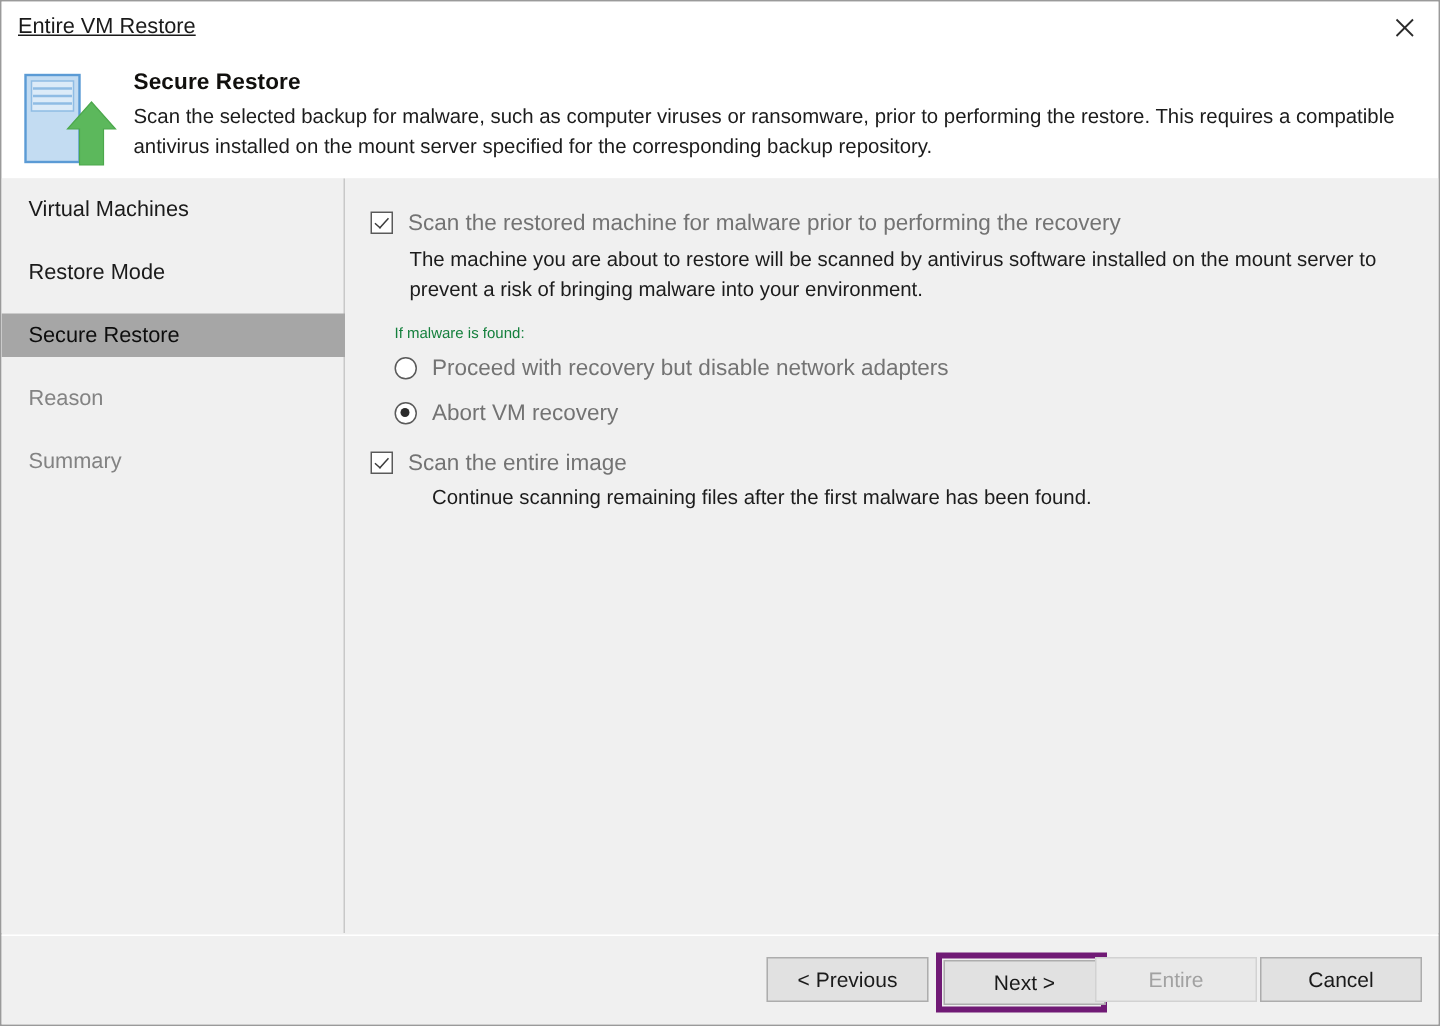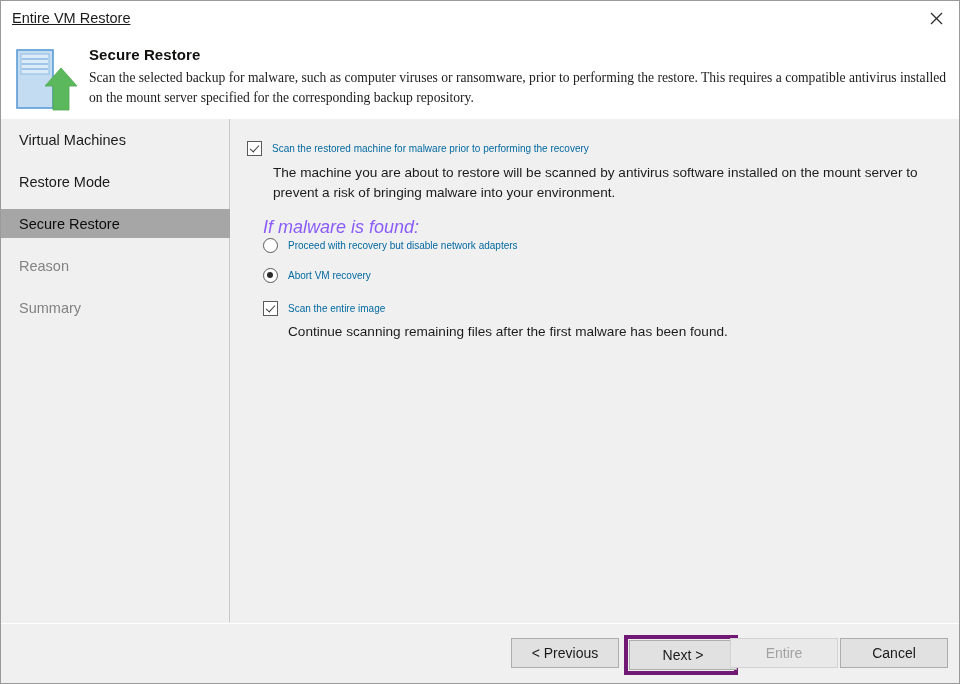--- a/index.html
+++ b/index.html
@@ -82,21 +82,20 @@
     letter-spacing: 0.1px;
   }
   .header-desc {
     position: absolute;
     left: 88px;
     top: 32px;
     width: 862px;
     font-size: 13.6px;
     line-height: 20px;
     color: #1c1c1c;
-    font-family: Liberation Serif, serif;
   }
 
   
   .body-area {
     position: absolute;
     left: 0;
     top: 118px;
     width: 958px;
     height: 503px;
     background: #f0f0f0;
@@ -180,37 +179,36 @@
     content: "";
     position: absolute;
     left: 3.2px;
     top: 3.2px;
     width: 6.2px;
     height: 6.2px;
     border-radius: 50%;
     background: #2b2b2b;
   }
   .ctl-label {
-    font-size: 10px;
-    color: #0369a1;
+    font-size: 15px;
+    color: #737373;
     margin-left: 10px;
     line-height: 16px;
     white-space: nowrap;
   }
   .sub-text {
     position: absolute;
     font-size: 13.6px;
     line-height: 20px;
     color: #1c1c1c;
   }
   .group-label {
     position: absolute;
-    font-size: 18px;
-    color: #8b5cf6;
-    font-style: italic;
+    font-size: 10px;
+    color: #15803d;
   }
 
   
   .footer {
     position: absolute;
     left: 0;
     top: 622px;
     width: 958px;
     height: 60px;
     background: #f0f0f0;
@@ -318,21 +316,21 @@
       <div class="chk-row" style="left:32px; top:119px;">
         <span class="radio"></span>
         <span class="ctl-label">Proceed with recovery but disable network adapters</span>
       </div>
 
       <div class="chk-row" style="left:32px; top:149px;">
         <span class="radio selected"></span>
         <span class="ctl-label">Abort VM recovery</span>
       </div>
 
-      <div class="chk-row" style="left:32px; top:182px;">
+      <div class="chk-row" style="left:16px; top:182px;">
         <span class="checkbox checked"></span>
         <span class="ctl-label">Scan the entire image</span>
       </div>
 
       <div class="sub-text" style="left:57px; top:203px; width:650px;">Continue scanning remaining files after the first malware has been found.</div>
 
     </div>
   </div>
 
   <div class="footer">

